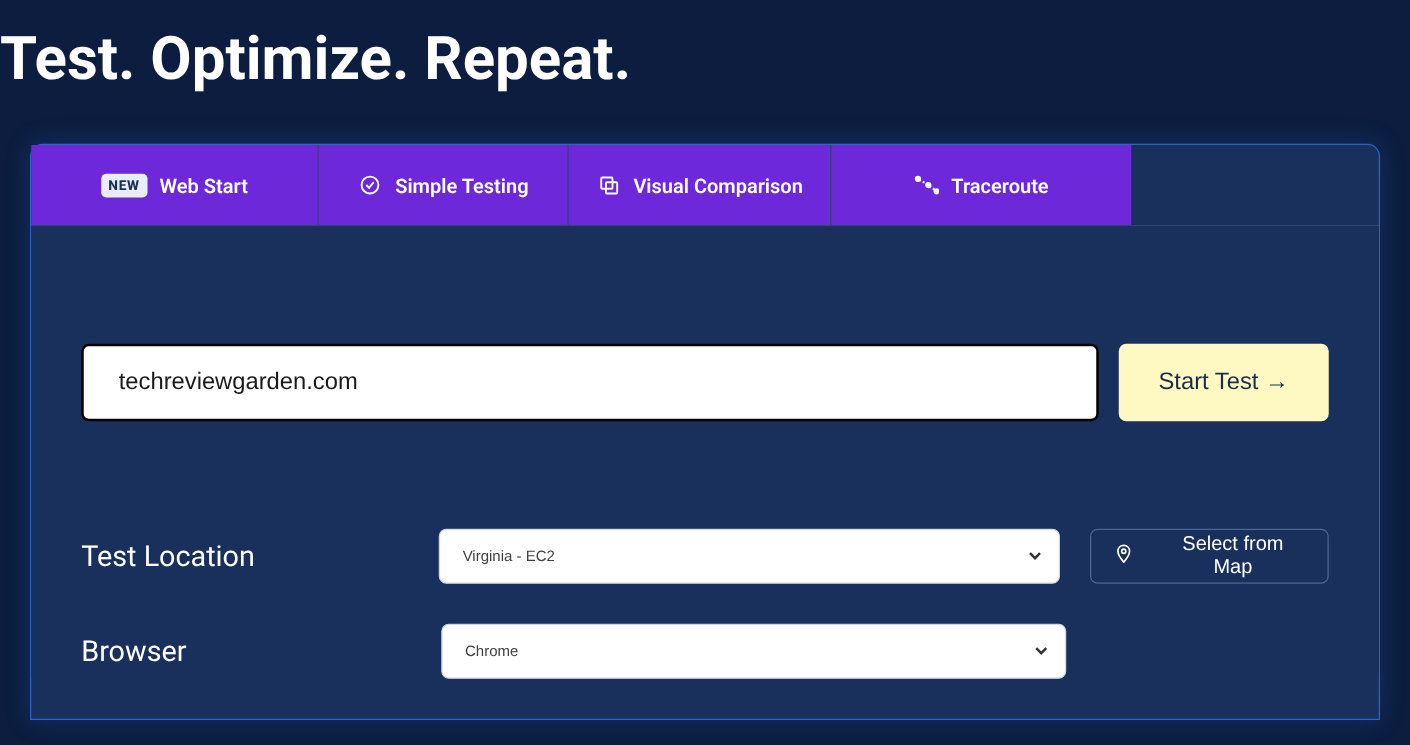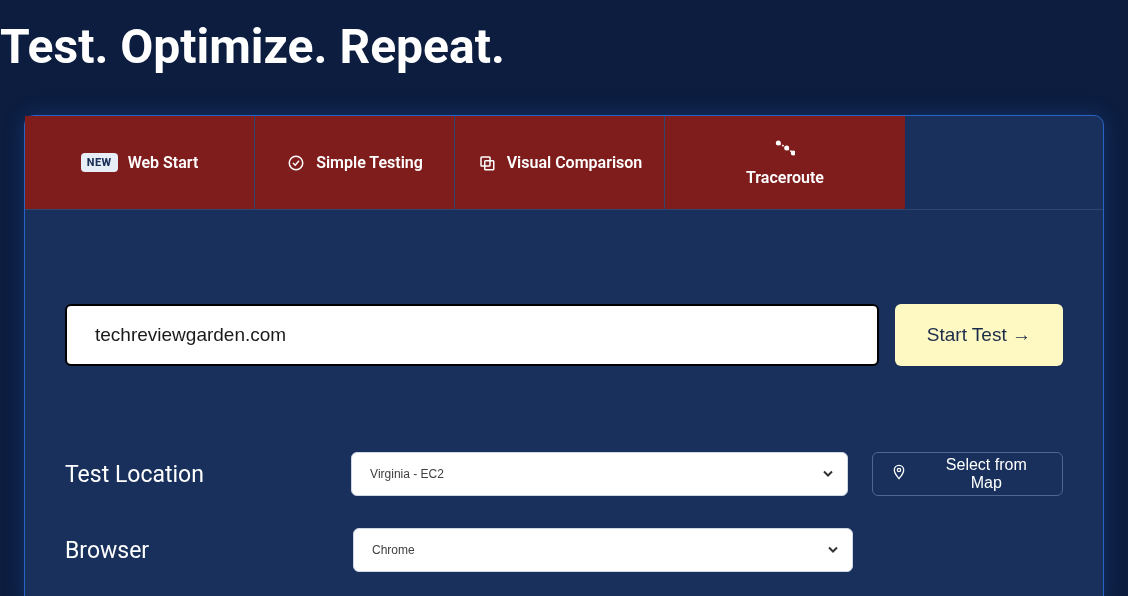--- a/index.html
+++ b/index.html
@@ -35,25 +35,24 @@
       display: flex;
       align-items: center;
       justify-content: center;
       gap: 10px;
       padding: 22px 20px;
       color: #ffffff;
       font-size: 16px;
       font-weight: 600;
       cursor: pointer;
       border-right: 1px solid #2e4570;
-      background: #7f1d1d;
+      background: #6d28d9;
     }
     .tab:last-child {
       border-right: none;
-      flex-direction: column;
     }
     .tab.active {
       background: #1a65d8;
       border-radius: 8px 0 0 0;
     }
     .tab:nth-child(1) { flex: 0 0 230px; }
     .tab:nth-child(2) { flex: 0 0 200px; }
     .tab:nth-child(3) { flex: 0 0 210px; }
     .tab:nth-child(4) { flex: 0 0 240px; }
     .tab:nth-child(5) { flex: 1; }

